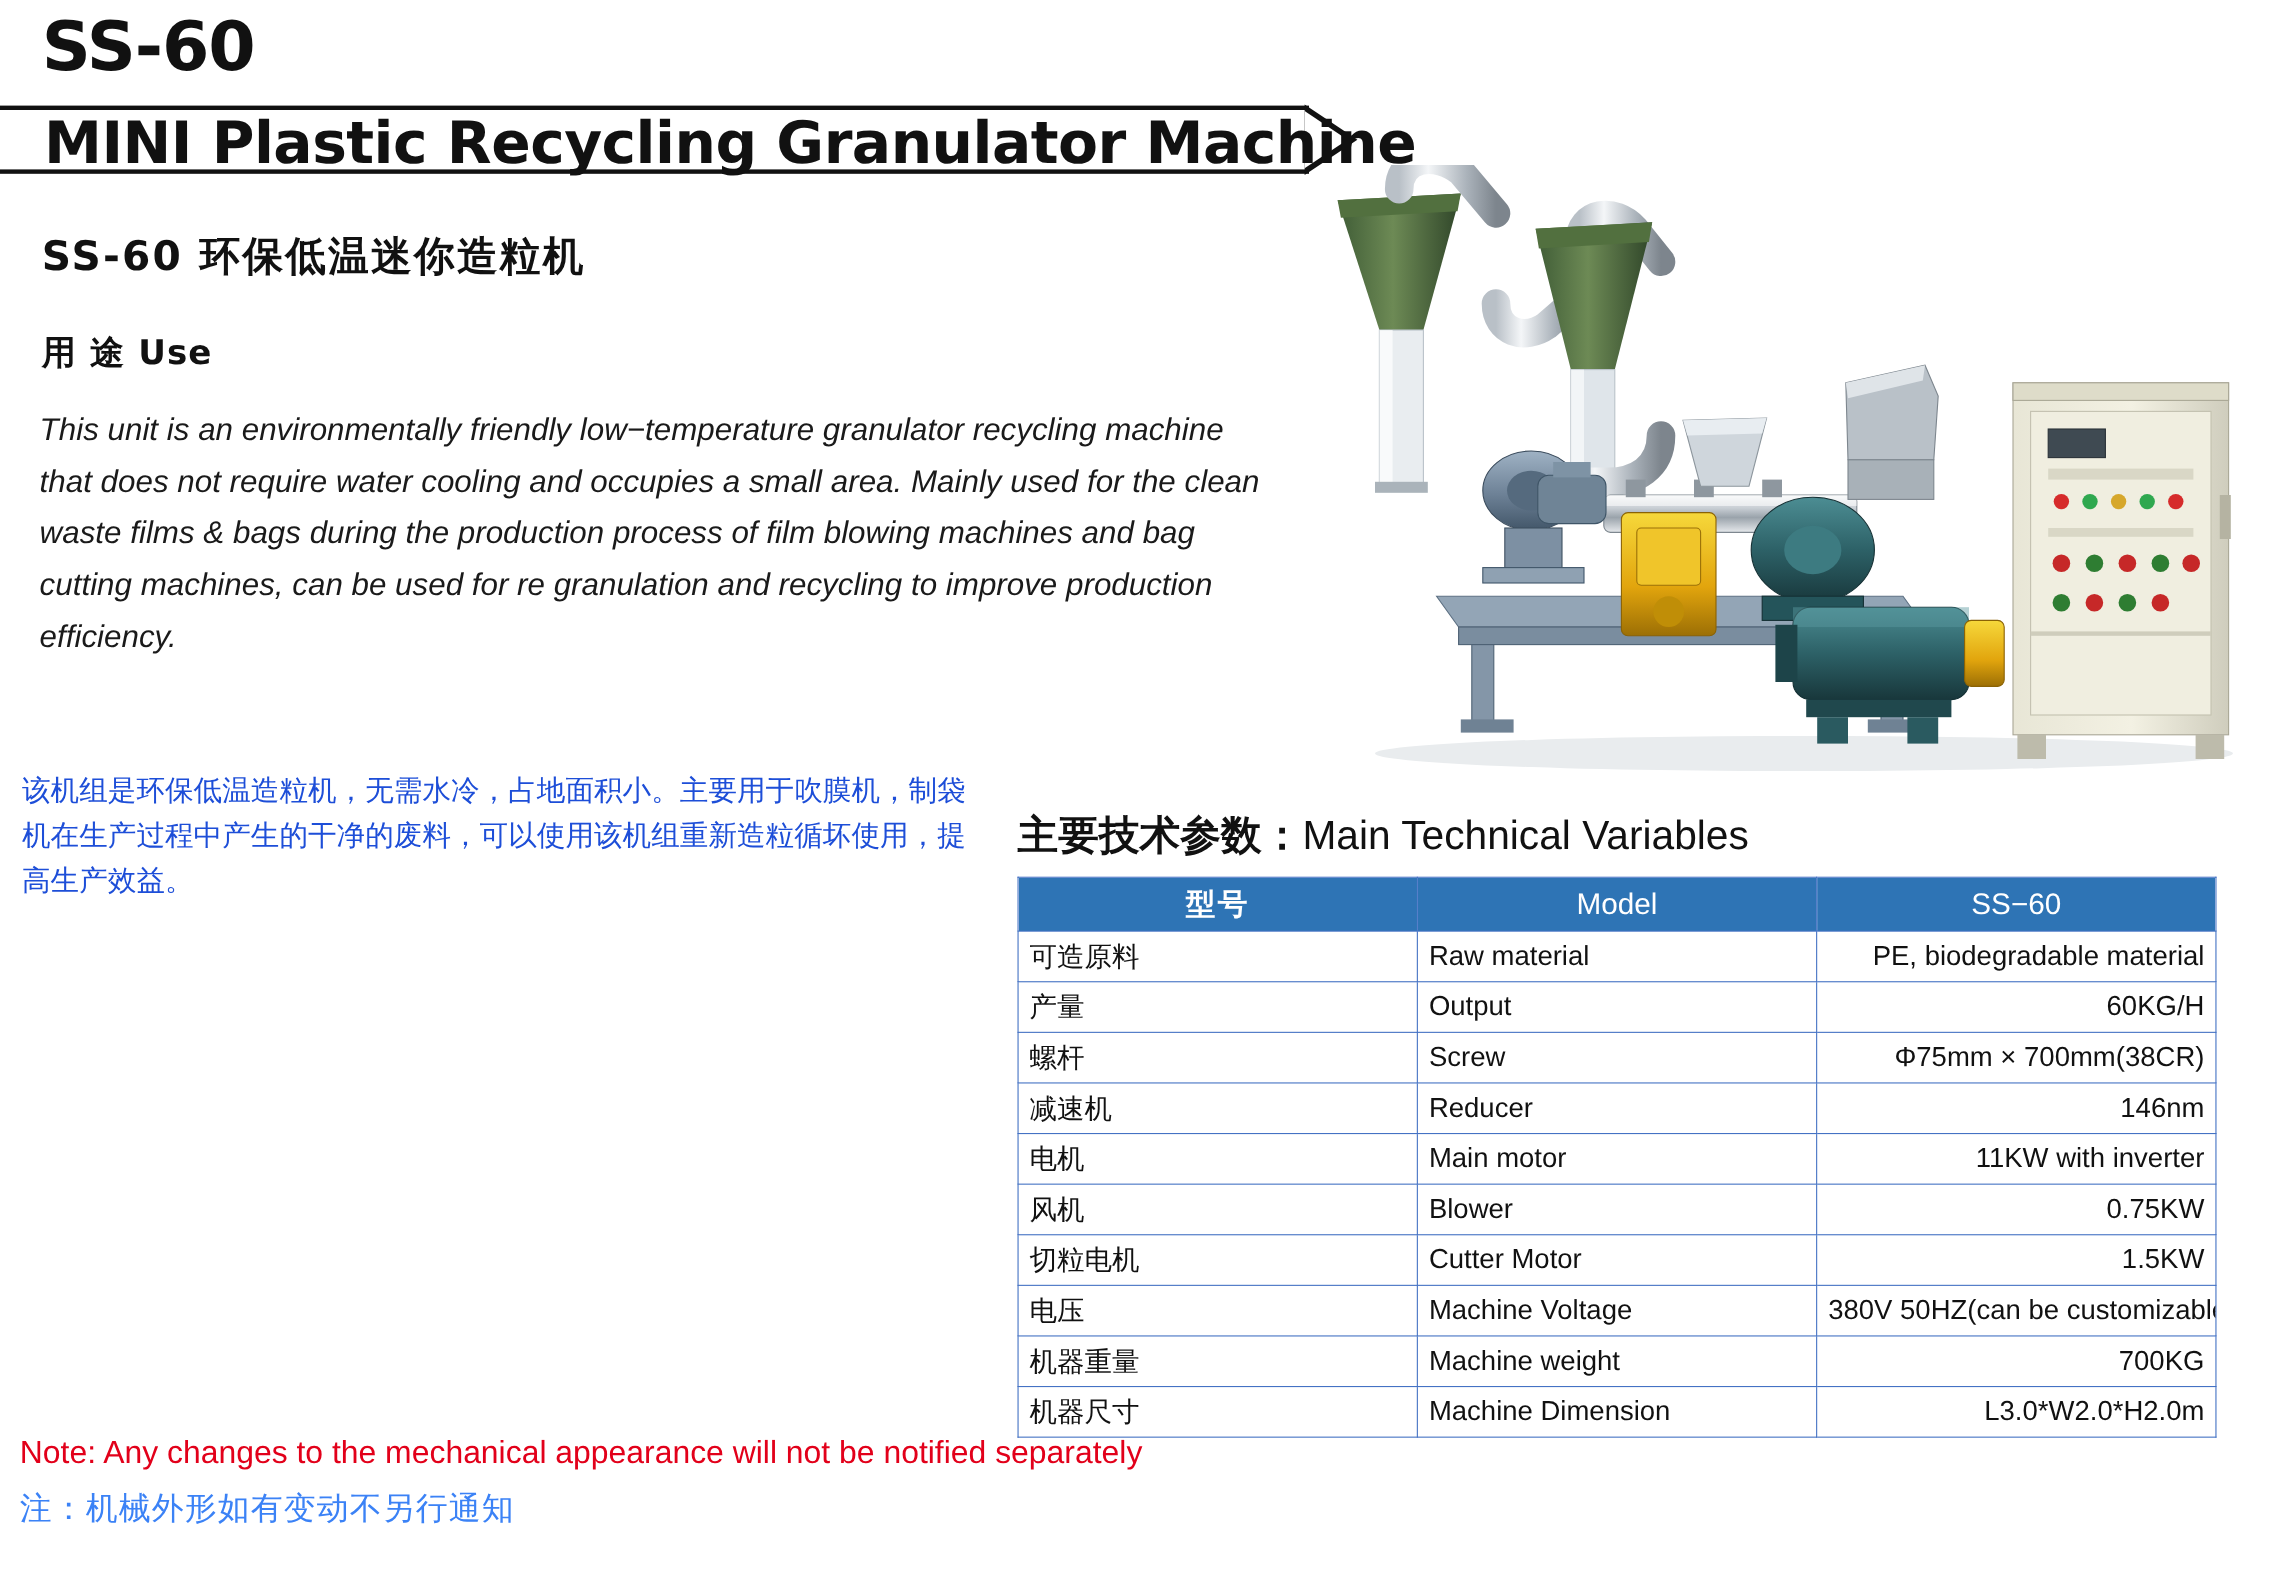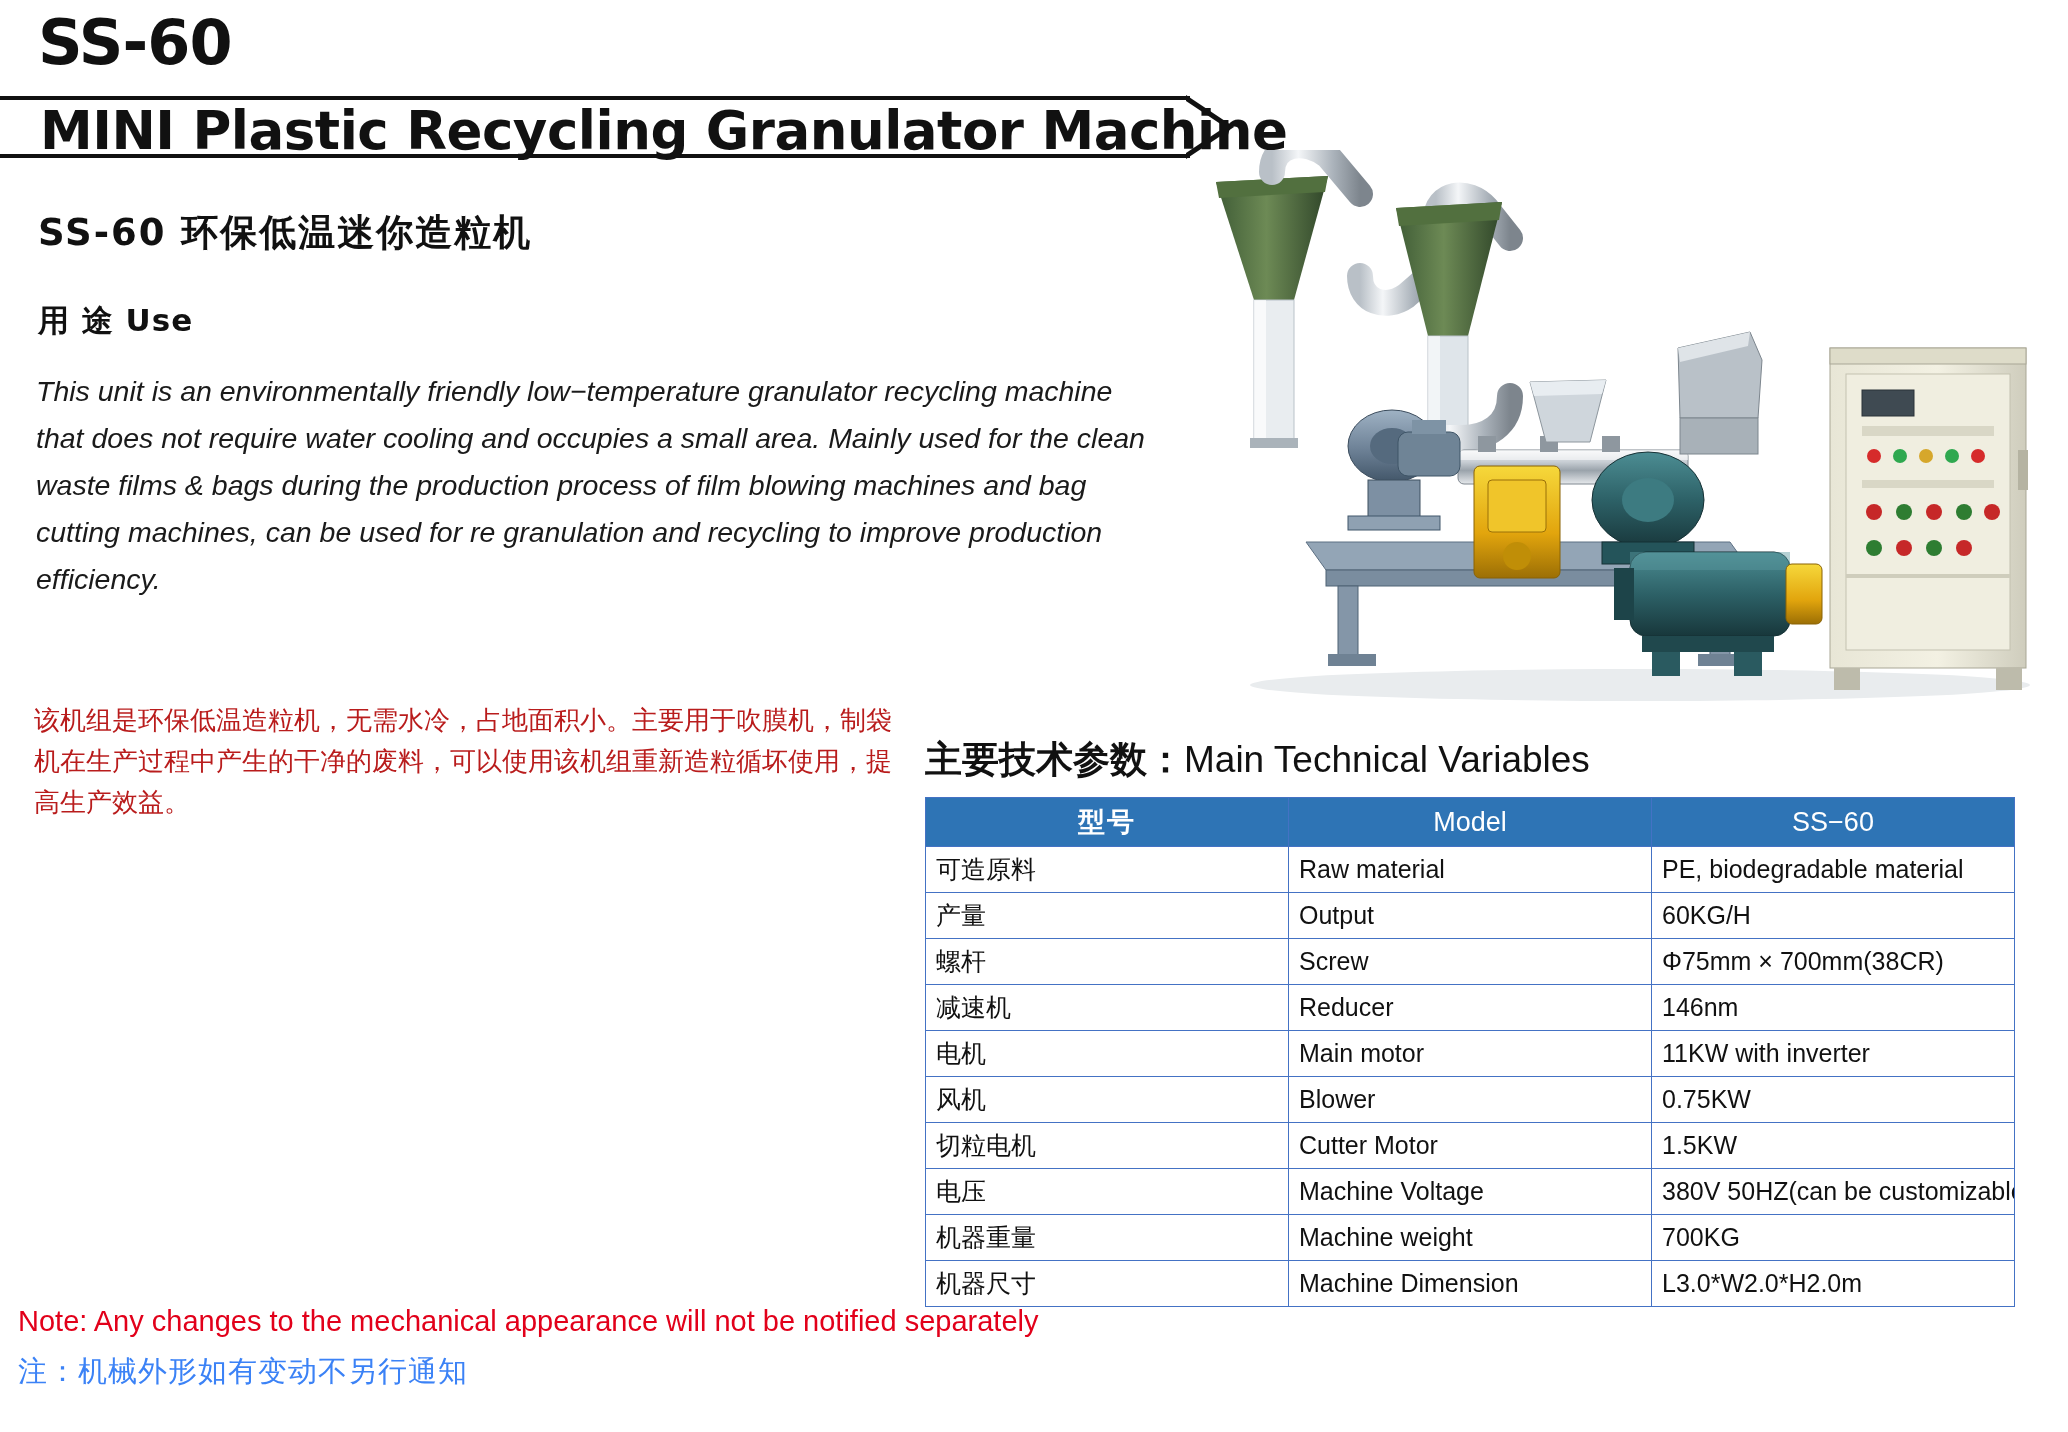--- a/index.html
+++ b/index.html
@@ -105,27 +105,27 @@
     top: 368px;
     width: 1130px;
     font-size: 28.5px;
     line-height: 47px;
     color: #1a1a1a;
     font-family: "Liberation Sans", sans-serif;
     font-style: italic;
   }
   .use-text-cn {
     position: absolute;
-    left: 34px;
+    left: 20px;
     top: 700px;
     width: 860px;
     font-size: 26px;
     line-height: 41px;
-    color: #b91c1c;
-    font-family: Liberation Sans, sans-serif;
+    color: #1d4ed8;
+    font-family: Liberation Mono, monospace;
   }
 
   
   .photo {
     position: absolute;
     left: 1210px;
     top: 150px;
     width: 840px;
     height: 560px;
   }
@@ -177,21 +177,21 @@
     font-weight: bold;
     letter-spacing: 2px;
   }
   td.col-cn {
     width: 208px;
     font-family: "DejaVu Sans", sans-serif;
     font-size: 25px;
     padding-left: 16px;
   }
   td.col-en { width: 345px; padding-left: 14px; }
-  td.col-val { padding-left: 14px; }
+  td.col-val { padding-left: 14px; text-align: right; }
 
   
   .note-en {
     position: absolute;
     left: 18px;
     top: 1305px;
     font-size: 29px;
     color: #e2001a;
     font-family: "Liberation Sans", sans-serif;
   }

